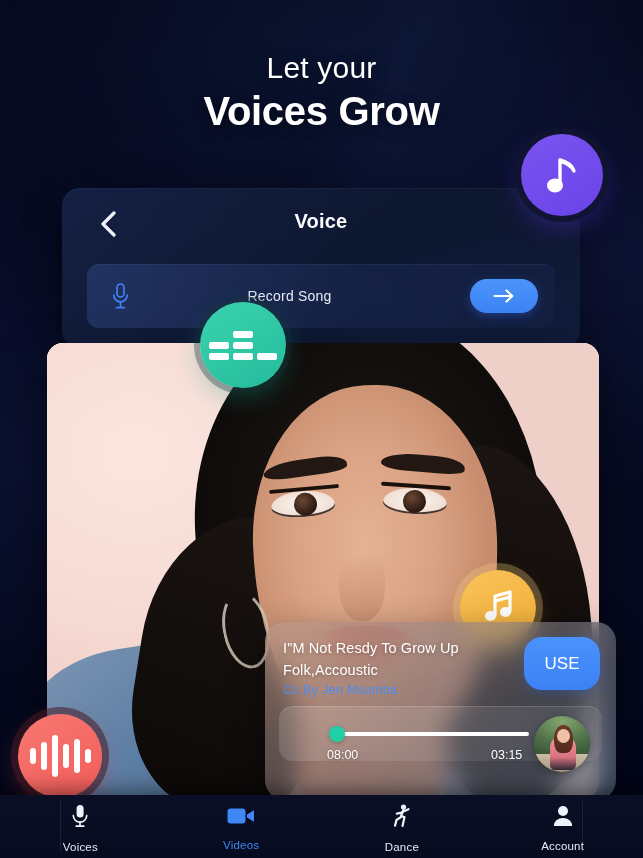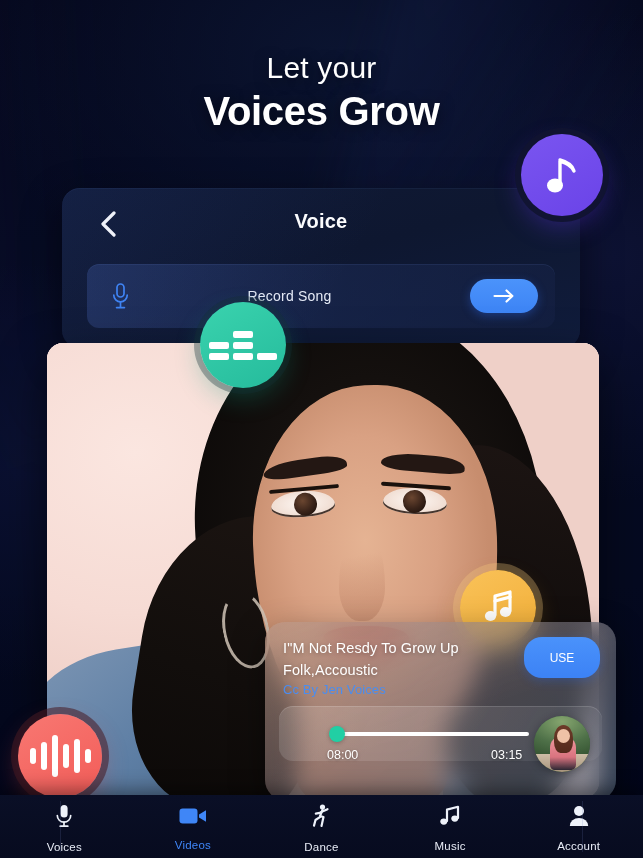--- a/index.html
+++ b/index.html
@@ -242,24 +242,24 @@
   #song-title {
     position:absolute; left:18px; top:16px; width:226px;
     color:#fff; font-size:14.5px; line-height:1.5; letter-spacing:.1px;
     text-shadow:0 1px 4px rgba(0,0,0,.3);
   }
   #song-credit {
     position:absolute; left:18px; top:60px;
     color:#4a8df0; font-size:13px; letter-spacing:.1px;
   }
   #use-btn {
-    position:absolute; right:16px; top:15px; width:76px; height:41px;
+    position:absolute; right:16px; top:15px; width:76px; height:53px;
     border-radius:18px; border:none; cursor:pointer;
     background:linear-gradient(180deg,#4a92fb 0%,#3c82f5 100%);
-    color:#fff; font-size:12px; font-family:"Liberation Sans", sans-serif;
+    color:#fff; font-size:17px; font-family:"Liberation Sans", sans-serif;
     display:flex; align-items:center; justify-content:center;
     box-shadow:0 3px 10px rgba(40,100,230,.30);
   }
   #player-box {
     position:absolute; left:14px; top:84px; width:323px; height:55px;
     border-radius:14px;
     background:linear-gradient(120deg, rgba(255,255,255,.14), rgba(255,255,255,.05));
     box-shadow:inset 0 1px 0 rgba(255,255,255,.14);
   }
   #track {
@@ -428,21 +428,21 @@
         <i style="height:34px"></i>
         <i style="height:14px"></i>
     </span>
   </div>
 
   <div id="song-panel">
     <div id="song-title">
       <span>I"M Not Resdy To Grow Up</span><br>
       <span>Folk,Accoustic</span>
     </div>
-    <div id="song-credit">Cc By Jen Voices</div>
+    <div id="song-credit">Cc By Jen Msumba</div>
     <button id="use-btn">USE</button>
 
     <div id="player-box">
       <div id="track"></div>
       <div id="thumb"></div>
       <span id="time-start">08:00</span>
       <span id="time-end">03:15</span>
       <div id="song-avatar">
         <span class="av-sky"></span>
         <span class="av-wall"></span>
@@ -477,28 +477,20 @@
       <svg width="20" height="24" viewBox="0 0 20 24">
         <circle cx="11.5" cy="3" r="2.6" fill="#eef2fa"></circle>
         <path d="M11.5 6 L9 12 L12.5 13 L10.5 22" fill="none" stroke="#eef2fa" stroke-width="2.2" stroke-linecap="round" stroke-linejoin="round"></path>
         <path d="M9.6 12.6 L4.5 16 L3 21.6" fill="none" stroke="#eef2fa" stroke-width="2.2" stroke-linecap="round" stroke-linejoin="round"></path>
         <path d="M10.2 8 L16.5 5.2" fill="none" stroke="#eef2fa" stroke-width="2.2" stroke-linecap="round"></path>
         <path d="M10 8.6 L4.8 9.6" fill="none" stroke="#eef2fa" stroke-width="2.2" stroke-linecap="round"></path>
       </svg>
       <span class="nav-label">Dance</span>
     </div>
 
-    <div class="nav-item">
-      <svg width="22" height="22" viewBox="0 0 22 22">
-        <path d="M8 16 V4.6 L19 1.8 V13" fill="none" stroke="#eef2fa" stroke-width="2.2" stroke-linecap="round" stroke-linejoin="round"></path>
-        <ellipse cx="4.8" cy="16.6" rx="3.5" ry="3.1" fill="#eef2fa"></ellipse>
-        <ellipse cx="15.8" cy="13.6" rx="3.5" ry="3.1" fill="#eef2fa"></ellipse>
-      </svg>
-      <span class="nav-label">Music</span>
-    </div>
 
     <div class="nav-item">
       <svg width="22" height="22" viewBox="0 0 22 22">
         <circle cx="11" cy="6" r="5" fill="#eef2fa"></circle>
         <path d="M1.8 21 a9.2 8 0 0 1 18.4 0 Z" fill="#eef2fa"></path>
       </svg>
       <span class="nav-label">Account</span>
     </div>
 
   </nav>

